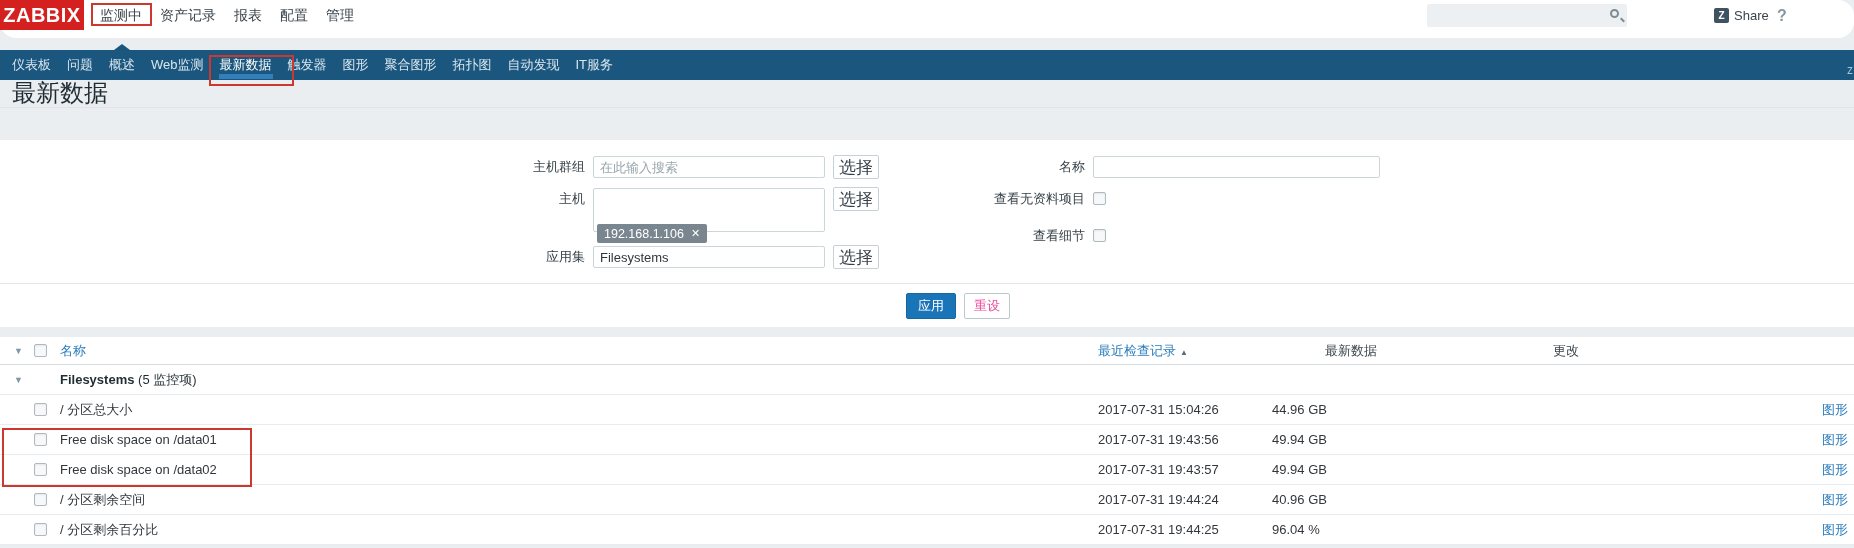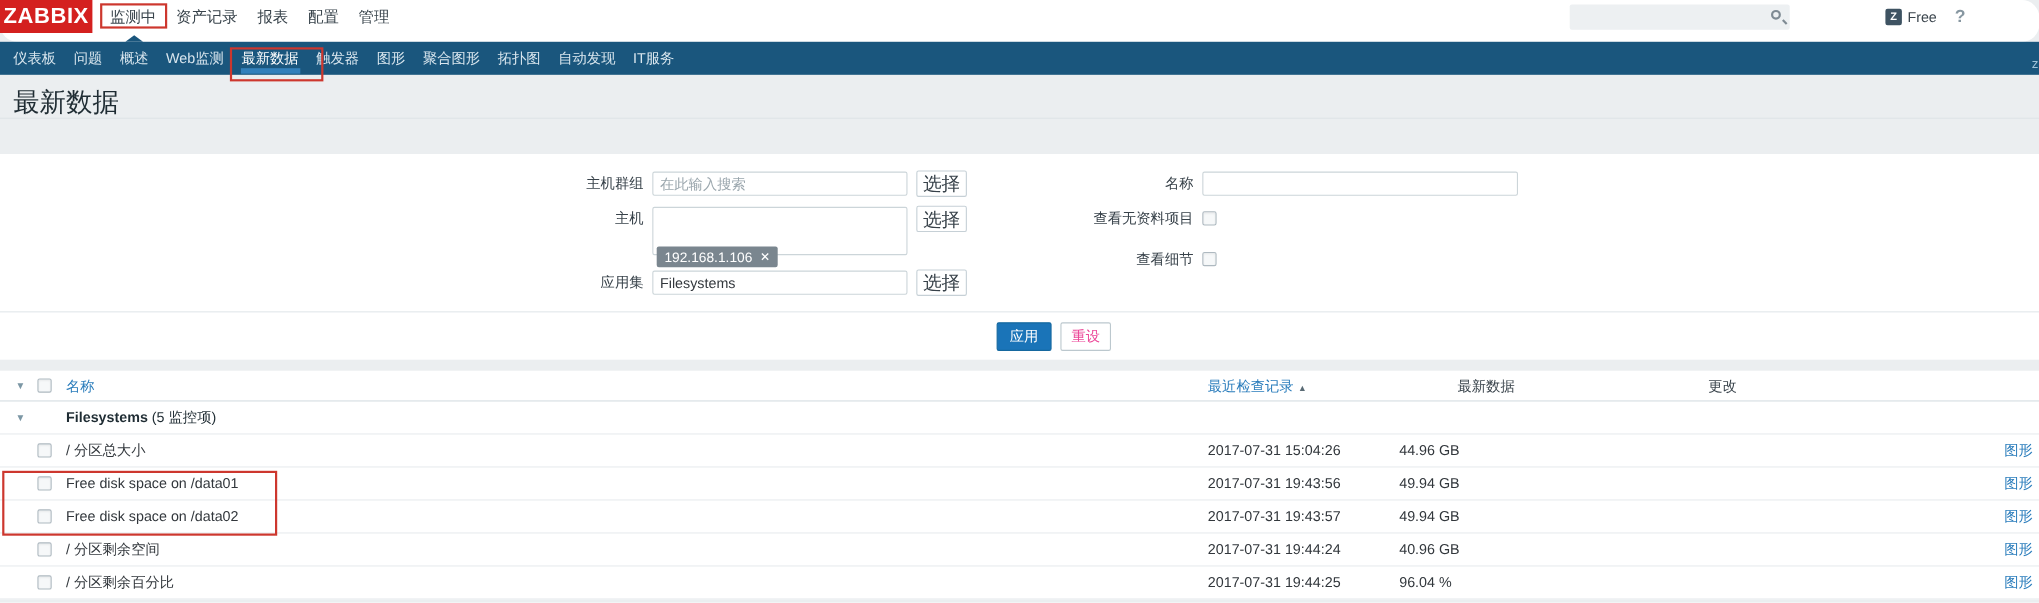--- a/index.html
+++ b/index.html
@@ -21,21 +21,21 @@
   .search-icon { position:absolute; right:8px; top:5px; width:9px; height:9px; border:2px solid #7e8a93; border-radius:50%; }
   .search-icon::after { content:""; position:absolute; left:8px; top:8px; width:5px; height:2px; background:#7e8a93; transform:rotate(45deg); }
 
   .share-btn { position:absolute; left:1714px; top:8px; display:flex; align-items:center; gap:5px; cursor:pointer; }
   .share-z { width:15px; height:15px; background:#3e5362; color:#fff; font-size:10px; font-weight:bold;
              display:flex; align-items:center; justify-content:center; border-radius:2px; }
   .share-label { font-size:13px; color:#3a444c; }
   .help-btn { position:absolute; left:1777px; top:7px; font-size:16px; font-weight:bold; color:#8797a1; cursor:pointer; }
 
   
-  .navbar { position:absolute; left:0; top:38px; width:100%; height:30px; background:#1a567d; display:flex; align-items:center; padding-left:4px; }
+  .navbar { position:absolute; left:0; top:50px; width:100%; height:30px; background:#1a567d; display:flex; align-items:center; padding-left:4px; }
   .nav-notch { position:absolute; left:114px; top:-6px; width:0; height:0;
                border-left:8px solid transparent; border-right:8px solid transparent; border-bottom:6px solid #1a567d; }
   .nav-item { position:relative; height:30px; line-height:30px; padding:0 8px; font-size:13px; color:#d9e6ee; cursor:pointer; white-space:nowrap; }
   .nav-item.active { color:#ffffff; }
   .nav-underline { position:absolute; left:7px; right:7px; bottom:1px; height:5px; background:#3280bb; }
   .nav-item .anno-box { left:-3px; right:-14px; top:5px; height:31px; }
   .nav-z { position:absolute; right:1px; bottom:3px; font-size:12px; color:#9fc3d9; }
 
   
   .page-title { position:absolute; left:12px; top:77px; font-size:24px; color:#1f2c33; }
@@ -100,21 +100,21 @@
       <div class="top-menu-item"><span>报表</span></div>
       <div class="top-menu-item"><span>配置</span></div>
       <div class="top-menu-item"><span>管理</span></div>
     </div>
     <div class="search-wrap">
       <input type="text" value="" style="">
       <div class="search-icon"></div>
     </div>
     <div class="share-btn">
       <span class="share-z">Z</span>
-      <span class="share-label">Free</span>
+      <span class="share-label">Share</span>
     </div>
     <div class="help-btn">?</div>
   </div>
 
   <div class="navbar">
     <div class="nav-notch"></div>
     <div class="nav-item"><span>仪表板</span></div>
     <div class="nav-item"><span>问题</span></div>
     <div class="nav-item"><span>概述</span></div>
     <div class="nav-item"><span>Web监测</span></div>

